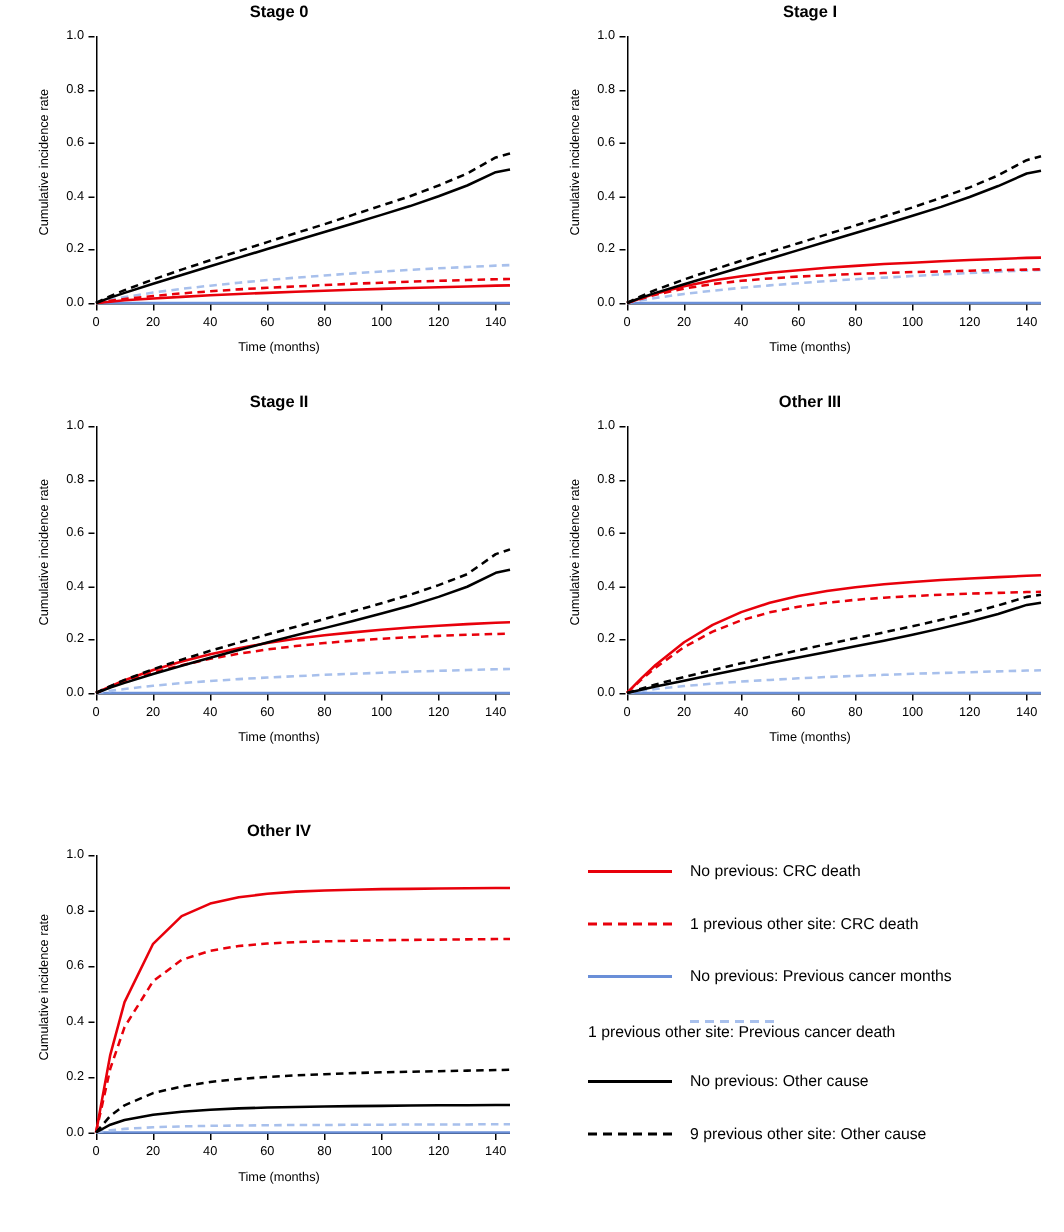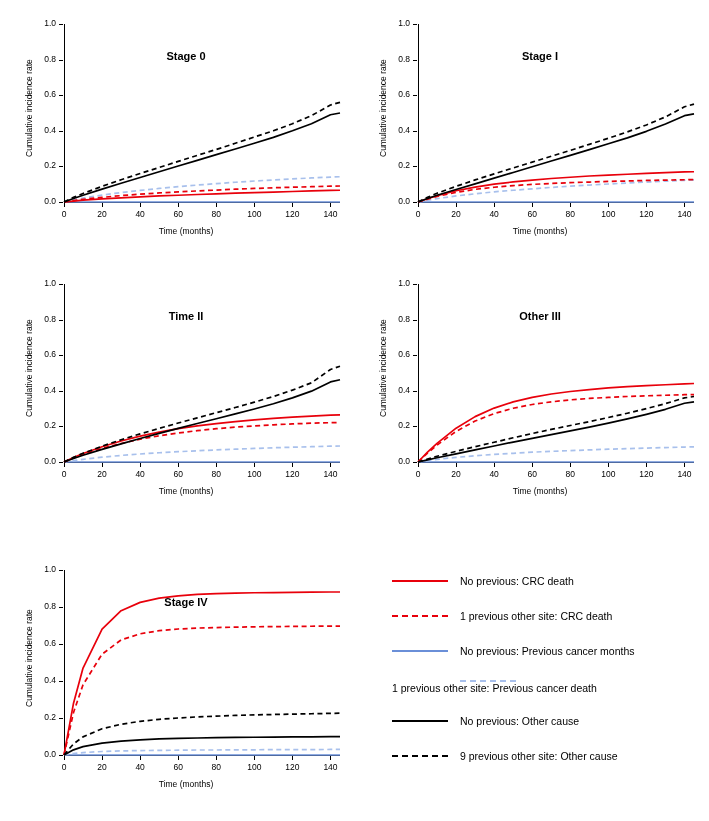--- a/index.html
+++ b/index.html
@@ -13,21 +13,20 @@
   }
   .panel{position:absolute;}
   .panel-title{
     position:absolute;
     width:100%;
     text-align:center;
     font-size:11px;
     font-weight:bold;
     top:0;
     left:0;
-    margin-top:48px;
   }
   .axis-line{position:absolute;background:#000;}
   .tick{position:absolute;background:#000;width:1px;height:4px;}
   .tick-h{position:absolute;background:#000;height:1px;width:4px;}
   .tick-label{
     position:absolute;
     font-size:8.5px;
     text-align:center;
     color:#000;
   }
@@ -141,21 +140,21 @@
       <svg class="curves" width="336" height="248">
         <path d="M46.00 200.00 L55.52 200.00 L65.03 200.00 L84.07 200.00 L103.10 200.00 L122.14 200.00 L141.17 200.00 L160.21 200.00 L179.24 200.00 L198.28 200.00 L217.31 200.00 L236.34 200.00 L255.38 200.00 L274.41 200.00 L293.45 200.00 L312.48 200.00 L322.00 200.00" fill="none" stroke="#6A8FD8" stroke-width="1.7" stroke-linejoin="round"></path>
         <path d="M46.00 200.00 L55.52 198.22 L65.03 196.62 L84.07 193.95 L103.10 191.81 L122.14 189.85 L141.17 188.25 L160.21 186.83 L179.24 185.40 L198.28 184.16 L217.31 183.09 L236.34 182.02 L255.38 180.95 L274.41 180.06 L293.45 179.17 L312.48 178.28 L322.00 177.93" fill="none" stroke="#A8C0EC" stroke-width="1.7" stroke-dasharray="5,3.5" stroke-linejoin="round"></path>
         <path d="M46.00 200.00 L55.52 197.15 L65.03 194.48 L84.07 190.39 L103.10 187.36 L122.14 185.23 L141.17 183.62 L160.21 182.38 L179.24 181.49 L198.28 180.60 L217.31 180.06 L236.34 179.35 L255.38 179.00 L274.41 178.46 L293.45 178.11 L312.48 177.75 L322.00 177.57" fill="none" stroke="#E8000B" stroke-width="1.7" stroke-dasharray="5,3.5" stroke-linejoin="round"></path>
         <path d="M46.00 200.00 L55.52 196.80 L65.03 193.77 L84.07 188.79 L103.10 185.05 L122.14 182.20 L141.17 179.89 L160.21 178.11 L179.24 176.50 L198.28 175.26 L217.31 174.01 L236.34 173.12 L255.38 172.23 L274.41 171.34 L293.45 170.63 L312.48 169.92 L322.00 169.74" fill="none" stroke="#E8000B" stroke-width="1.7" stroke-linejoin="round"></path>
         <path d="M46.00 200.00 L55.52 196.44 L65.03 193.24 L84.07 187.54 L103.10 181.84 L122.14 176.15 L141.17 170.45 L160.21 164.76 L179.24 159.06 L198.28 153.36 L217.31 147.67 L236.34 141.79 L255.38 135.92 L274.41 129.33 L293.45 122.04 L312.48 113.67 L322.00 111.89" fill="none" stroke="#000000" stroke-width="1.7" stroke-linejoin="round"></path>
         <path d="M46.00 200.00 L55.52 195.37 L65.03 191.28 L84.07 184.34 L103.10 177.93 L122.14 171.88 L141.17 166.00 L160.21 160.13 L179.24 154.25 L198.28 148.38 L217.31 142.33 L236.34 136.28 L255.38 129.87 L274.41 122.93 L293.45 114.92 L312.48 104.77 L322.00 102.10" fill="none" stroke="#000000" stroke-width="1.7" stroke-dasharray="5,3.5" stroke-linejoin="round"></path>
       </svg>
     </div>
     <div class="panel" style="left: 18px; top: 262px; width: 336px; height: 248px;">
-      <div class="panel-title">Time II</div>
+      <div class="panel-title">Stage II</div>
       <div class="axis-line" style="left: 46px; top: 200px; width: 276px; height: 1px;"></div>
       <div class="axis-line" style="left: 46px; top: 22px; width: 1px; height: 178px;"></div>
       <div class="tick" style="left: 46px; top: 201px;"></div>
       <div class="tick-label" style="left: 32px; top: 207px; width: 28px;">0</div>
       <div class="tick" style="left: 84.069px; top: 201px;"></div>
       <div class="tick-label" style="left: 70.069px; top: 207px; width: 28px;">20</div>
       <div class="tick" style="left: 122.138px; top: 201px;"></div>
       <div class="tick-label" style="left: 108.138px; top: 207px; width: 28px;">40</div>
       <div class="tick" style="left: 160.207px; top: 201px;"></div>
       <div class="tick-label" style="left: 146.207px; top: 207px; width: 28px;">60</div>
@@ -227,21 +226,21 @@
       <svg class="curves" width="336" height="248">
         <path d="M46.00 200.00 L55.52 200.00 L65.03 200.00 L84.07 200.00 L103.10 200.00 L122.14 200.00 L141.17 200.00 L160.21 200.00 L179.24 200.00 L198.28 200.00 L217.31 200.00 L236.34 200.00 L255.38 200.00 L274.41 200.00 L293.45 200.00 L312.48 200.00 L322.00 200.00" fill="none" stroke="#6A8FD8" stroke-width="1.7" stroke-linejoin="round"></path>
         <path d="M46.00 200.00 L55.52 198.58 L65.03 197.33 L84.07 195.37 L103.10 193.77 L122.14 192.35 L141.17 191.28 L160.21 190.21 L179.24 189.32 L198.28 188.61 L217.31 187.90 L236.34 187.18 L255.38 186.65 L274.41 186.12 L293.45 185.58 L312.48 185.05 L322.00 184.87" fill="none" stroke="#A8C0EC" stroke-width="1.7" stroke-dasharray="5,3.5" stroke-linejoin="round"></path>
         <path d="M46.00 200.00 L55.52 191.10 L65.03 183.09 L84.07 169.38 L103.10 159.06 L122.14 151.58 L141.17 146.24 L160.21 142.51 L179.24 139.84 L198.28 137.88 L217.31 136.45 L236.34 135.39 L255.38 134.50 L274.41 133.78 L293.45 133.25 L312.48 132.72 L322.00 132.54" fill="none" stroke="#E8000B" stroke-width="1.7" stroke-dasharray="5,3.5" stroke-linejoin="round"></path>
         <path d="M46.00 200.00 L55.52 190.21 L65.03 181.31 L84.07 166.18 L103.10 154.61 L122.14 146.07 L141.17 139.84 L160.21 135.39 L179.24 132.00 L198.28 129.51 L217.31 127.55 L236.34 125.95 L255.38 124.71 L274.41 123.64 L293.45 122.75 L312.48 121.86 L322.00 121.50" fill="none" stroke="#E8000B" stroke-width="1.7" stroke-linejoin="round"></path>
         <path d="M46.00 200.00 L55.52 197.86 L65.03 195.73 L84.07 191.81 L103.10 187.90 L122.14 183.98 L141.17 180.06 L160.21 176.33 L179.24 172.59 L198.28 168.85 L217.31 165.11 L236.34 161.20 L255.38 156.92 L274.41 152.30 L293.45 147.31 L312.48 141.26 L322.00 139.84" fill="none" stroke="#000000" stroke-width="1.7" stroke-linejoin="round"></path>
         <path d="M46.00 200.00 L55.52 197.15 L65.03 194.30 L84.07 189.32 L103.10 184.69 L122.14 180.24 L141.17 175.79 L160.21 171.52 L179.24 167.43 L198.28 163.51 L217.31 159.59 L236.34 155.50 L255.38 151.23 L274.41 146.60 L293.45 141.62 L312.48 135.92 L322.00 134.50" fill="none" stroke="#000000" stroke-width="1.7" stroke-dasharray="5,3.5" stroke-linejoin="round"></path>
       </svg>
     </div>
     <div class="panel" style="left: 18px; top: 548px; width: 336px; height: 255px;">
-      <div class="panel-title">Stage IV</div>
+      <div class="panel-title">Other IV</div>
       <div class="axis-line" style="left: 46px; top: 207px; width: 276px; height: 1px;"></div>
       <div class="axis-line" style="left: 46px; top: 22px; width: 1px; height: 185px;"></div>
       <div class="tick" style="left: 46px; top: 208px;"></div>
       <div class="tick-label" style="left: 32px; top: 214px; width: 28px;">0</div>
       <div class="tick" style="left: 84.069px; top: 208px;"></div>
       <div class="tick-label" style="left: 70.069px; top: 214px; width: 28px;">20</div>
       <div class="tick" style="left: 122.138px; top: 208px;"></div>
       <div class="tick-label" style="left: 108.138px; top: 214px; width: 28px;">40</div>
       <div class="tick" style="left: 160.207px; top: 208px;"></div>
       <div class="tick-label" style="left: 146.207px; top: 214px; width: 28px;">60</div>

